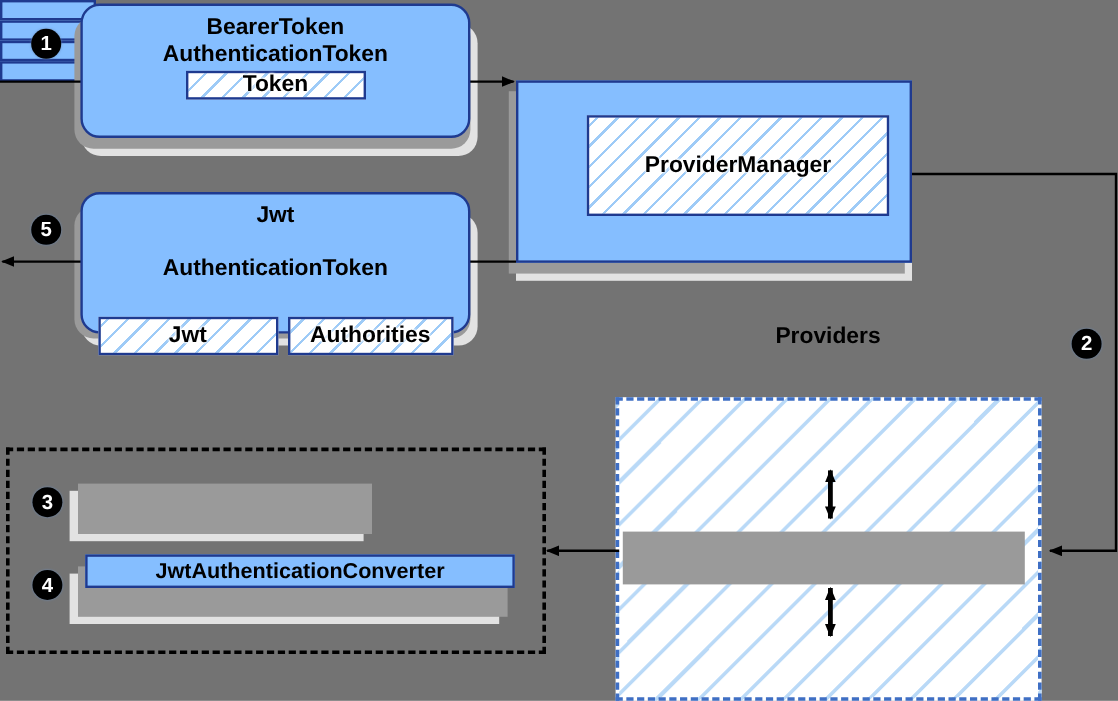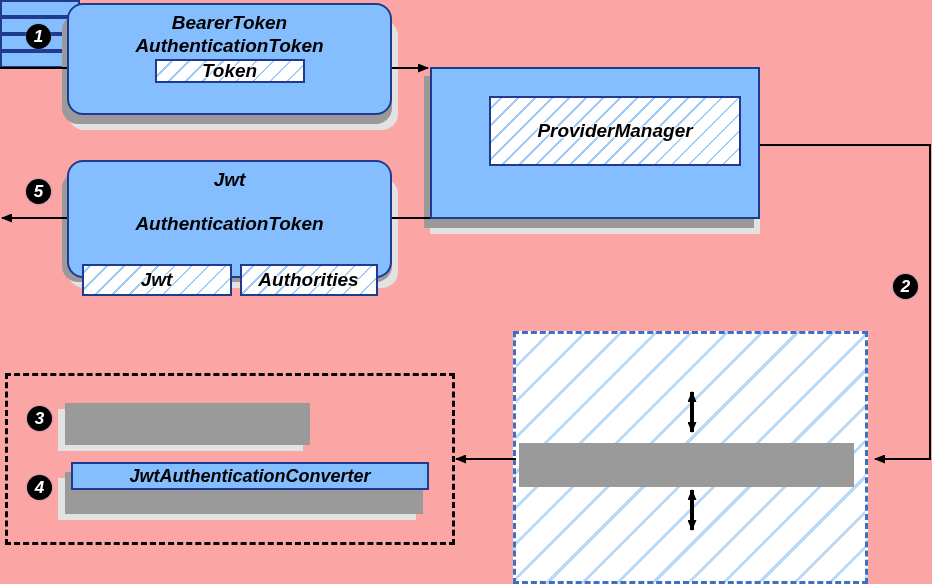--- a/index.html
+++ b/index.html
@@ -3,21 +3,21 @@
 <meta charset="utf-8">
 <title>JWT Authentication Architecture Diagram</title>
 <style>
   html,body{margin:0;padding:0;background:#ffffff;}
   body{
     width:932px;height:584px;
     font-family:"Liberation Sans","DejaVu Sans",sans-serif;
     color:#000000;
     overflow:hidden;
   }
-  #canvas{position:relative;width:932px;height:584px;background:#fca5a5;font-style:italic;}
+  #canvas{position:relative;width:932px;height:584px;background:#737373;}
 
   
   .node{position:absolute;box-sizing:border-box;}
 
   .shadow{
     position:absolute;
     background:#9a9a9a;
     z-index:1;
   }
   .shadow2{
@@ -167,26 +167,27 @@
       </div>
       <div class="hatch" style="width:138px;height:32px;">
         <span>Authorities</span>
       </div>
     </div>
   </div>
 
   <div class="shadow" style="left:424px;top:76px;width:330px;height:152px;"></div>
   <div class="shadow2" style="left:430px;top:82px;width:330px;height:152px;"></div>
   <div class="node blue-rect" style="left:430px;top:67px;width:330px;height:152px;flex-direction:column;justify-content:flex-start;padding-top:16px;">
-    <div class="hatch" style="width:252px;height:70px;margin-top:11px;margin-left:40px;">
+    <div class="hatch" style="width:252px;height:84px;margin-top:11px;margin-left:40px;">
       <span>ProviderManager</span>
     </div>
   </div>
 
   <div class="ghost-label" style="left:545px;top:269px;width:290px;">
+    <div>Providers</div>
   </div>
 
   <div class="dashed-blue" style="left:513px;top:331px;width:355px;height:253px;"></div>
 
   <div class="blue-rect" style="left:652px;top:348px;width:80px;height:17px;"></div>
   <div class="blue-rect" style="left:652px;top:370px;width:80px;height:17px;"></div>
 
   <div class="blue-rect" style="left:652px;top:534px;width:80px;height:17px;"></div>
   <div class="blue-rect" style="left:652px;top:556px;width:80px;height:17px;"></div>
 

